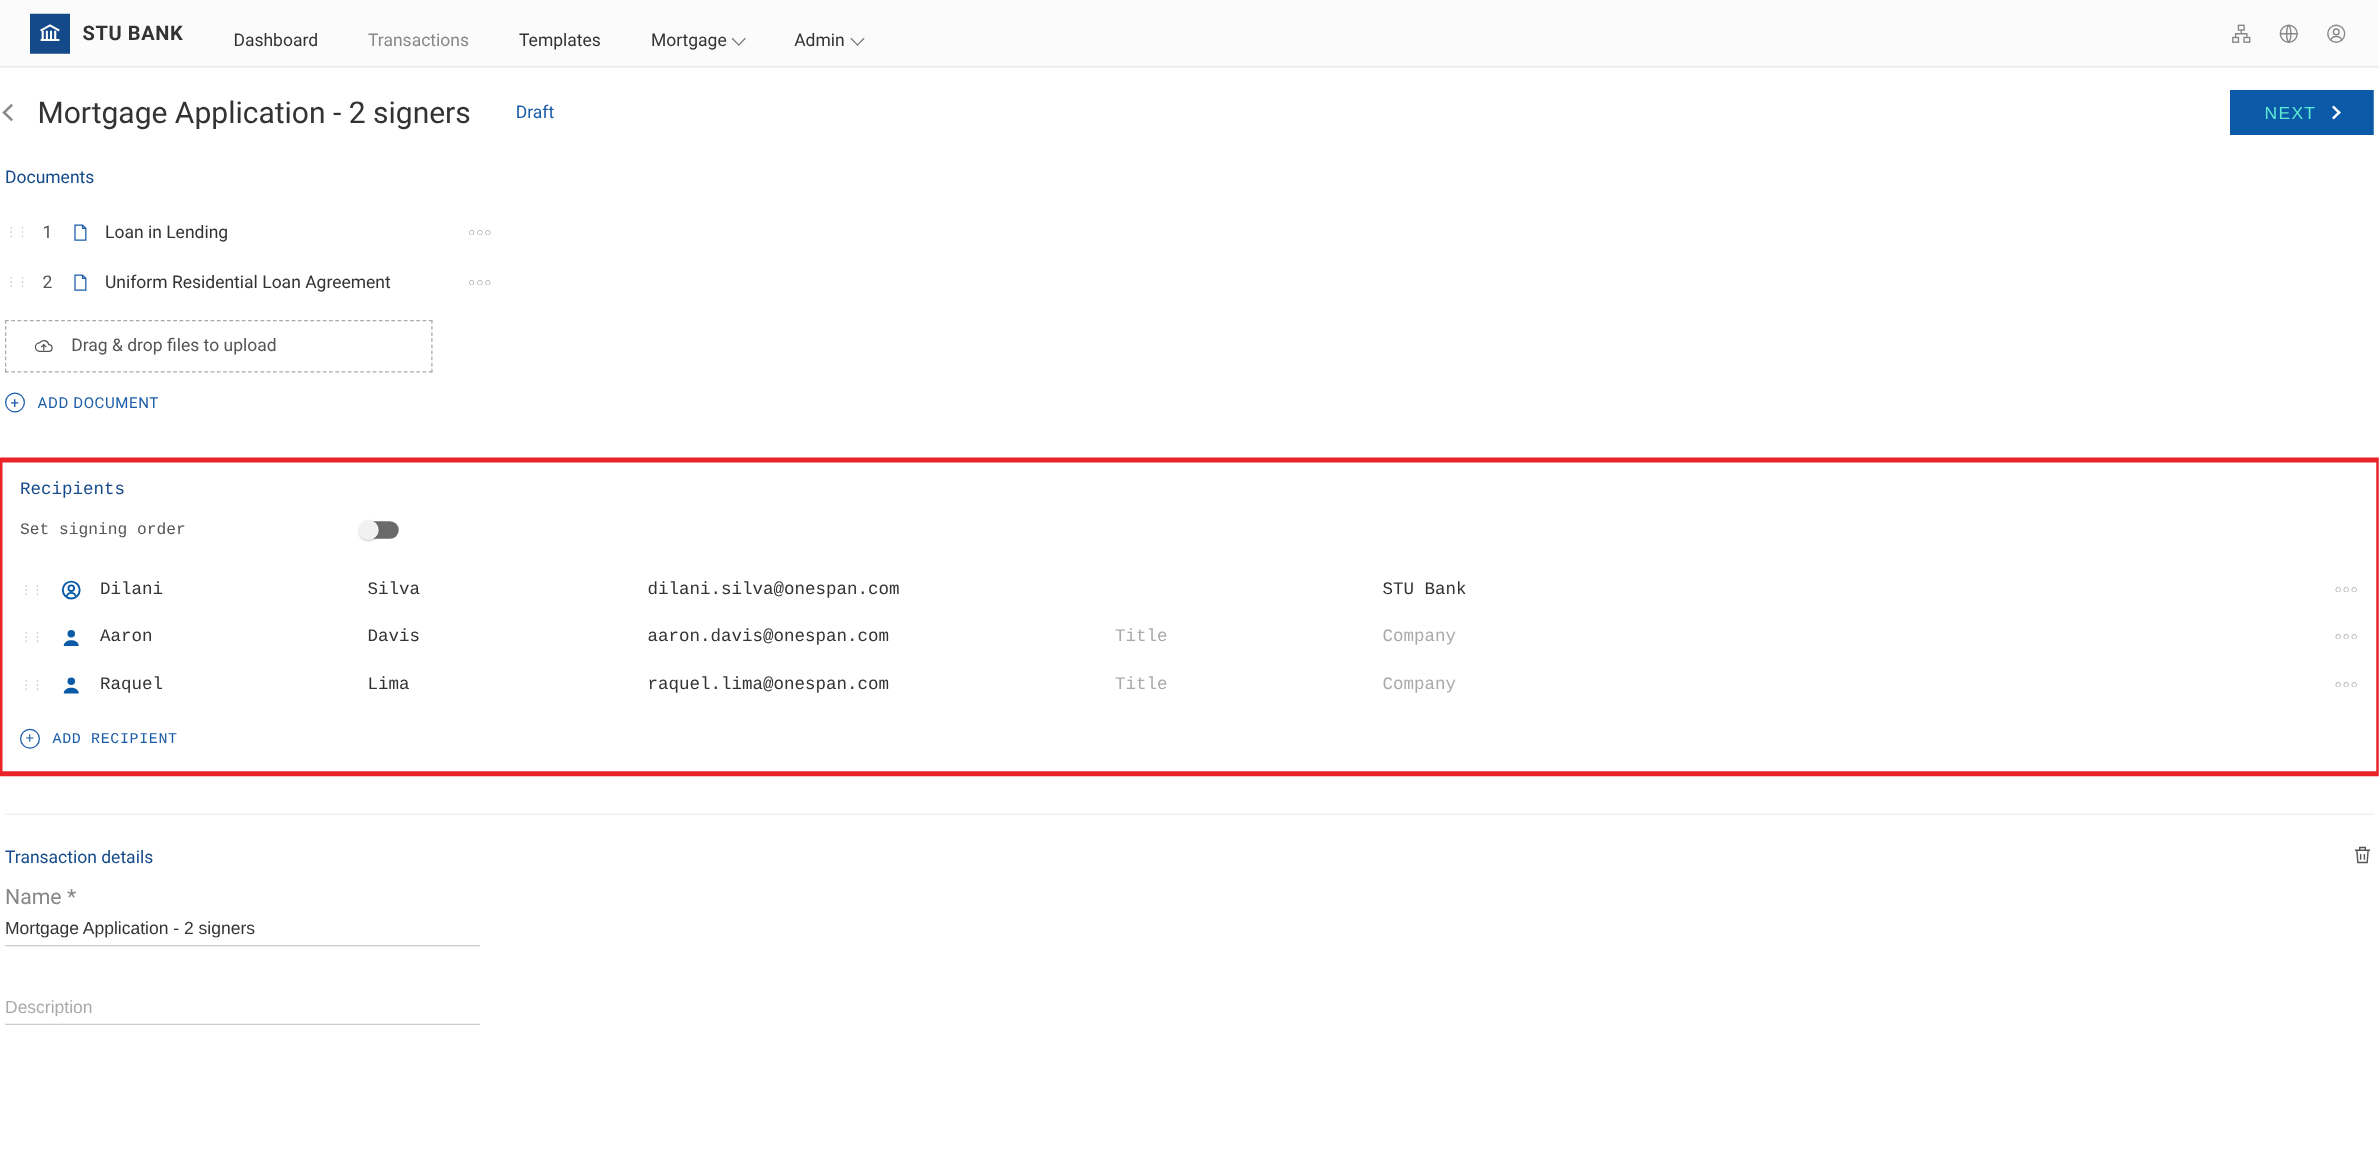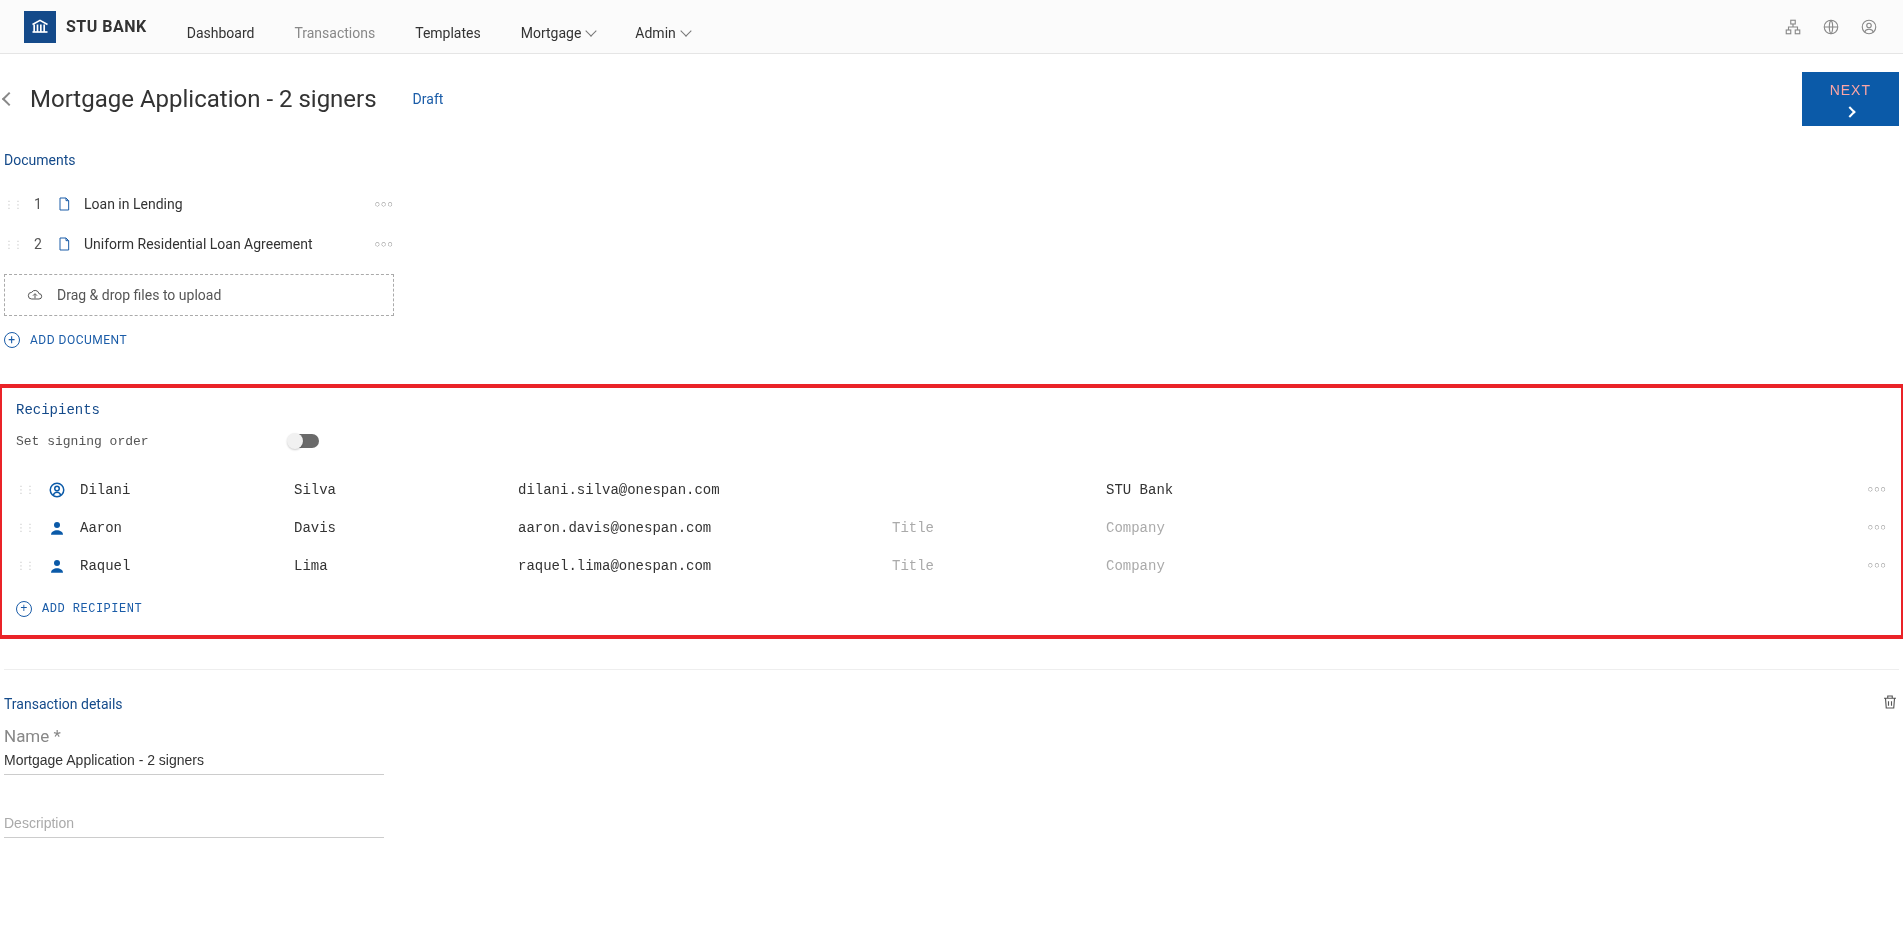--- a/index.html
+++ b/index.html
@@ -98,30 +98,29 @@
   font-weight: 400;
 }
 .draft-badge {
   color: #1a5ca8;
   font-size: 14px;
   margin-left: 20px;
 }
 .next-btn {
   margin-left: auto;
   background: #0b5aa8;
-  color: #fca5a5;
+  color: #5eead4;
   padding: 10px 28px;
   border: none;
   font-size: 14px;
   letter-spacing: 1px;
   display: flex;
   align-items: center;
   gap: 10px;
   cursor: pointer;
-  flex-direction: column;
 }
 .next-chevron {
   width: 8px;
   height: 8px;
   border-right: 2px solid #fff;
   border-top: 2px solid #fff;
   transform: rotate(45deg);
 }
 .section-title {
   font-size: 14px;
@@ -152,21 +151,21 @@
 }
 .doc-name { color: #333; flex: 1; }
 .more-dots {
   color: #888;
   cursor: pointer;
   letter-spacing: 1px;
   font-size: 9px;
   margin-left: auto;
 }
 .dropzone {
-  width: 390px;
+  width: 342px;
   border: 1px dashed #aaa;
   padding: 12px 20px;
   display: flex;
   align-items: center;
   gap: 12px;
   color: #555;
   margin-bottom: 16px;
   cursor: pointer;
 }
 .add-link {
@@ -191,20 +190,21 @@
   line-height: 1;
 }
 .recipients-block {
   border: 4px solid #ea2328;
   padding: 14px 14px 18px;
   margin: 36px -6px 30px;
   font-family: Liberation Mono, monospace;
 }
 .signing-order-row {
   display: flex;
+  align-items: center;
   gap: 140px;
   margin: 8px 0 22px;
   color: #555;
   font-size: 13px;
 }
 .toggle {
   width: 30px;
   height: 14px;
   background: #6a6a6a;
   border-radius: 8px;

